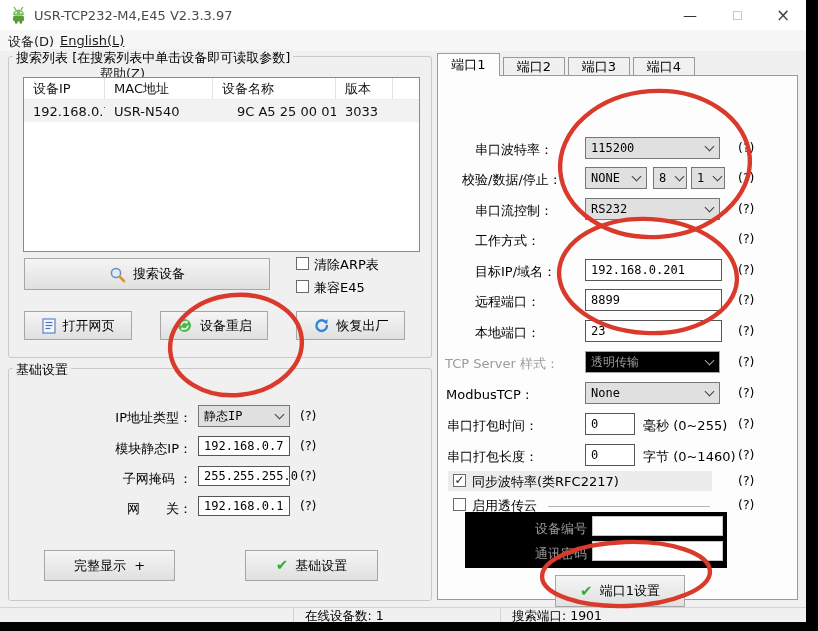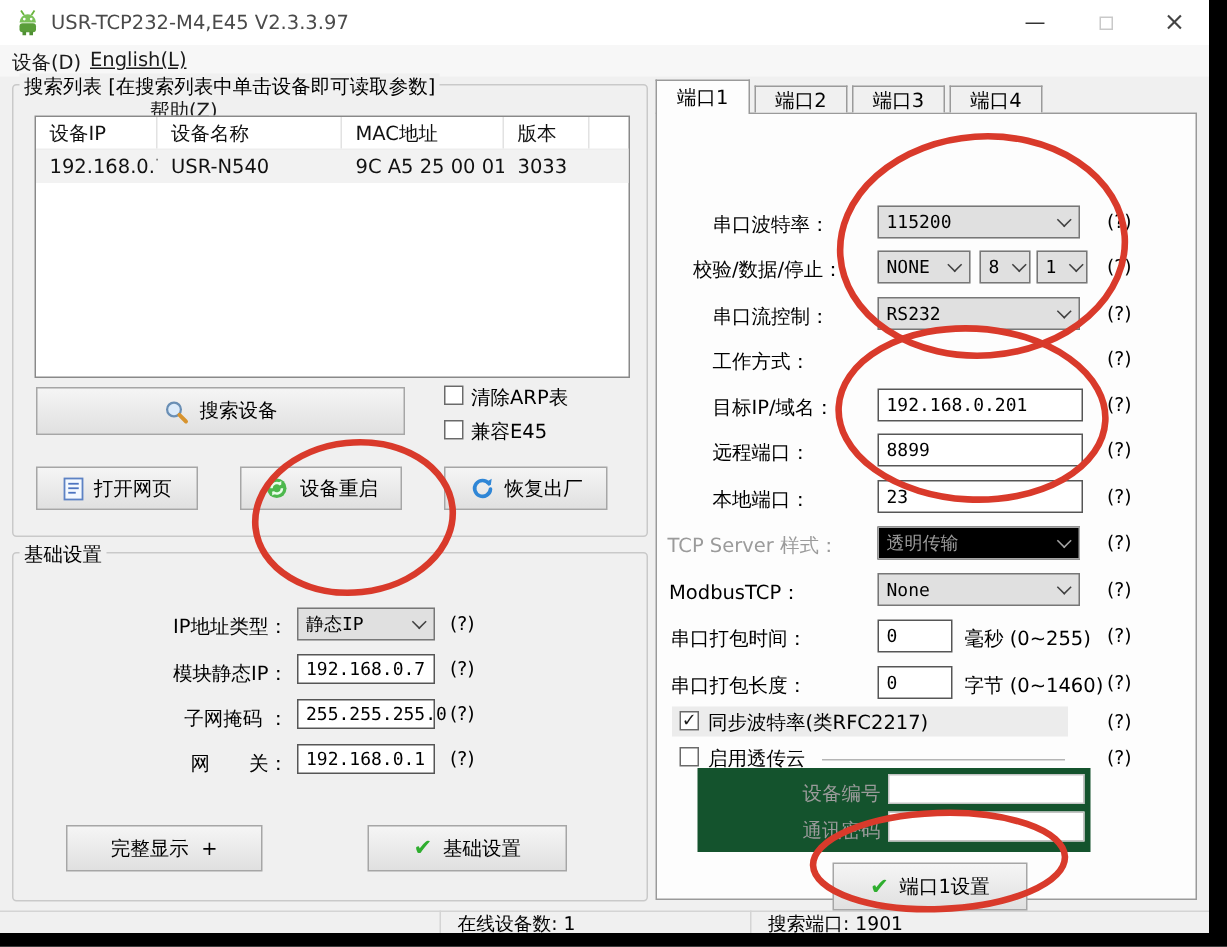--- a/index.html
+++ b/index.html
@@ -66,21 +66,21 @@
   .help { position:absolute; font-size:12.5px; color:#000; white-space:pre; }
 
   
   .tabpanel { position:absolute; left:437px; top:75px; width:361px; height:525px; background:#fdfdfd; border:1px solid #9a9a9a; z-index:1; }
   .tab { position:absolute; font-size:13px; display:flex; align-items:center; justify-content:center; white-space:pre; }
   .tab.active { left:437px; top:53px; width:63px; height:23px; background:#fdfdfd; border:1px solid #9a9a9a; border-bottom:none; z-index:3; }
   .tab.inactive { top:57px; height:18px; background:#f0f0f0; border:1px solid #9a9a9a; border-bottom:none; z-index:2; }
 
   .strip { position:absolute; background:#ececec; }
   .cloud-line { position:absolute; border-top:1px solid #b5b5b5; }
-  .cloud-panel { position:absolute; left:465px; top:487px; width:262px; height:56px; background:#14532d; z-index:1; }
+  .cloud-panel { position:absolute; left:465px; top:487px; width:262px; height:56px; background:#000000; z-index:1; }
 
   
   .statusbar { position:absolute; left:0; top:607px; width:806px; height:15px; background:#f0f0f0; border-top:1px solid #d4d4d4; }
   .ssep { position:absolute; top:607px; width:1px; height:15px; background:#d4d4d4; }
   .stext { position:absolute; top:608px; font-size:12.5px; color:#000; white-space:pre; }
 
   
   .overlay { position:absolute; left:0; top:0; width:818px; height:631px; z-index:50; pointer-events:none; }
 
   .z2 { z-index:2;margin-top:25px; }
@@ -114,22 +114,22 @@
     <span class="menu-item" style="left:56px;text-decoration:underline;">English(L)</span>
     <span class="menu-item" style="left:96px;margin-top:32px;">帮助(Z)</span>
   </div>
 
   <div class="groupbox" style="left:8px; top:56px; width:424px; height:302px;"></div>
   <span class="grouplabel" style="left:13px; top:49px;">搜索列表 [在搜索列表中单击设备即可读取参数]</span>
 
   <div class="listbox">
     <div class="lrow lhead">
       <div class="lcell c0">设备IP</div>
+      <div class="lcell c2">MAC地址</div>
       <div class="lcell c1">设备名称</div>
-      <div class="lcell c2">MAC地址</div>
       <div class="lcell c3">版本</div>
     </div>
     <div class="lrow ldata">
       <div class="lcell c0">192.168.0.7</div>
       <div class="lcell c1">USR-N540</div>
       <div class="lcell c2">9C A5 25 00 01 87</div>
       <div class="lcell c3">3033</div>
     </div>
   </div>
 

